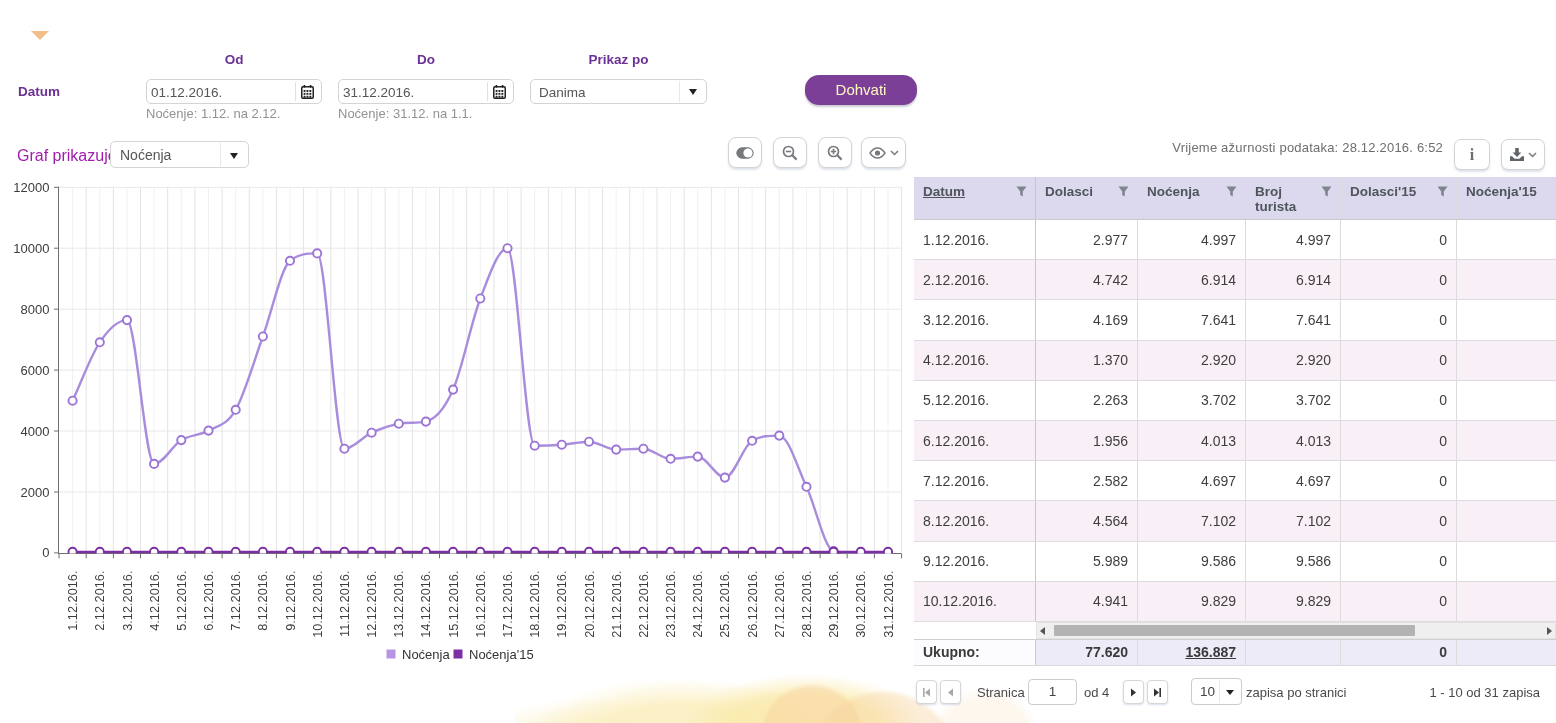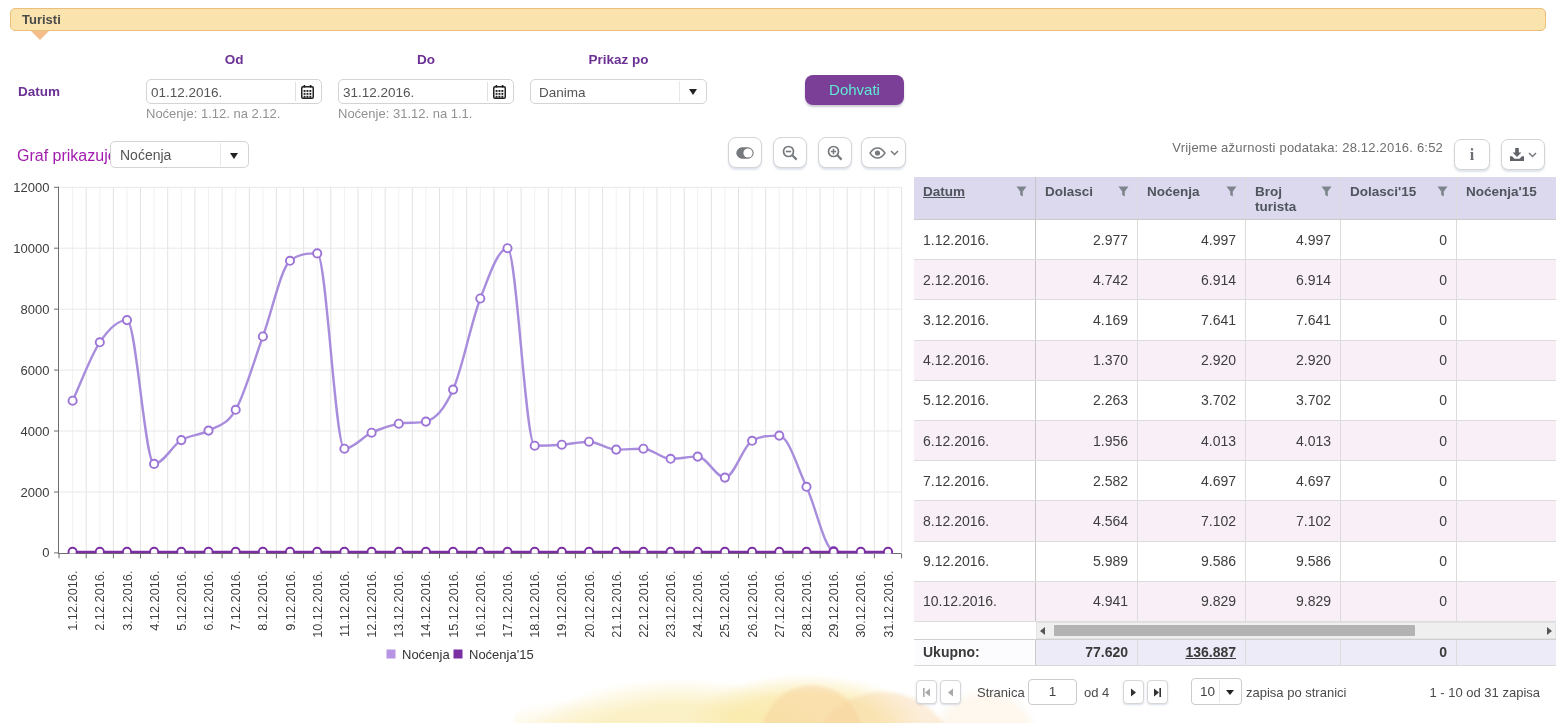--- a/index.html
+++ b/index.html
@@ -43,21 +43,20 @@
     radial-gradient(circle 76px at 368px 98px, rgba(247,211,162,.40) 0 71px, rgba(247,211,162,0) 77px),
     radial-gradient(circle 56px at 470px 76px, rgba(250,230,200,.30) 0 46px, rgba(250,230,200,0) 57px),
     radial-gradient(ellipse 120px 52px at 290px 58px, rgba(250,233,168,.78) 0 60%, rgba(250,233,168,0) 100%),
     radial-gradient(ellipse 150px 60px at 165px 70px, rgba(251,240,196,.95) 0 55%, rgba(251,240,196,0) 100%),
     radial-gradient(ellipse 130px 55px at 75px 85px, rgba(252,244,214,.95) 0 55%, rgba(252,244,214,0) 100%);
   }
 </style>
 </head>
 <body>
 <div id="page">
-  <div class="abs" id="topbar">Turisti</div>
   <div class="abs" id="tri"></div>
 
   <div class="abs plabel" style="left:18px; top:83.5px;">Datum</div>
   <div class="abs plabel" style="left:146px; width:176px; top:52px; text-align:center;">Od</div>
   <div class="abs plabel" style="left:338px; width:176px; top:52px; text-align:center;">Do</div>
   <div class="abs plabel" style="left:530px; width:177px; top:52px; text-align:center;">Prikaz po</div>
 
   <div class="abs inp" style="left:146px; top:79px; width:176px; height:25px;">
     <span style="position:absolute; left:4px; top:5px; font-size:13.5px; color:#555;">01.12.2016.</span>
     <span style="position:absolute; right:25px; top:2px; bottom:2px; width:1px; background:#e0e0e0;"></span>
@@ -100,22 +99,22 @@
   </div>
   <div class="abs ghelp" style="left:146px; top:106px;">Noćenje: 1.12. na 2.12.</div>
   <div class="abs ghelp" style="left:338px; top:106px;">Noćenje: 31.12. na 1.1.</div>
 
   <div class="abs inp" style="left:530px; top:79px; width:177px; height:25px;">
     <span style="position:absolute; left:8px; top:5px; font-size:13.5px; color:#555;">Danima</span>
     <span style="position:absolute; right:26px; top:1px; bottom:1px; width:1px; background:#e8e8e8;"></span>
     <span class="caret" style="position:absolute; right:9px; top:9px;"></span>
   </div>
 
-  <div class="abs" style="left:805px; top:75px; width:99px; height:30px; background:#7C3F98; border-radius:8px;
-       color:#5eead4; font-size:15px; text-align:center; line-height:30px; box-shadow:0 2px 2px rgba(150,150,170,.5);">Dohvati</div>
+  <div class="abs" style="left:805px; top:75px; width:112px; height:30px; background:#7C3F98; border-radius:14px;
+       color:#fef9c3; font-size:15px; text-align:center; line-height:30px; box-shadow:0 2px 2px rgba(150,150,170,.5);">Dohvati</div>
 
   <div class="abs" style="left:17px; top:147px; font-size:16px; color:#a21caf;">Graf prikazuje:</div>
   <div class="abs inp" style="left:110px; top:141px; width:139px; height:27px;">
     <span style="position:absolute; left:9px; top:5px; font-size:14px; color:#555;">Noćenja</span>
     <span style="position:absolute; right:27px; top:1px; bottom:1px; width:1px; background:#e8e8e8;"></span>
     <span class="caret" style="position:absolute; right:10px; top:11px;"></span>
   </div>
 
   <div class="abs tbtn" style="left:728px; top:137px; width:34px;">
     <svg width="18" height="12" viewBox="0 0 18 12">

